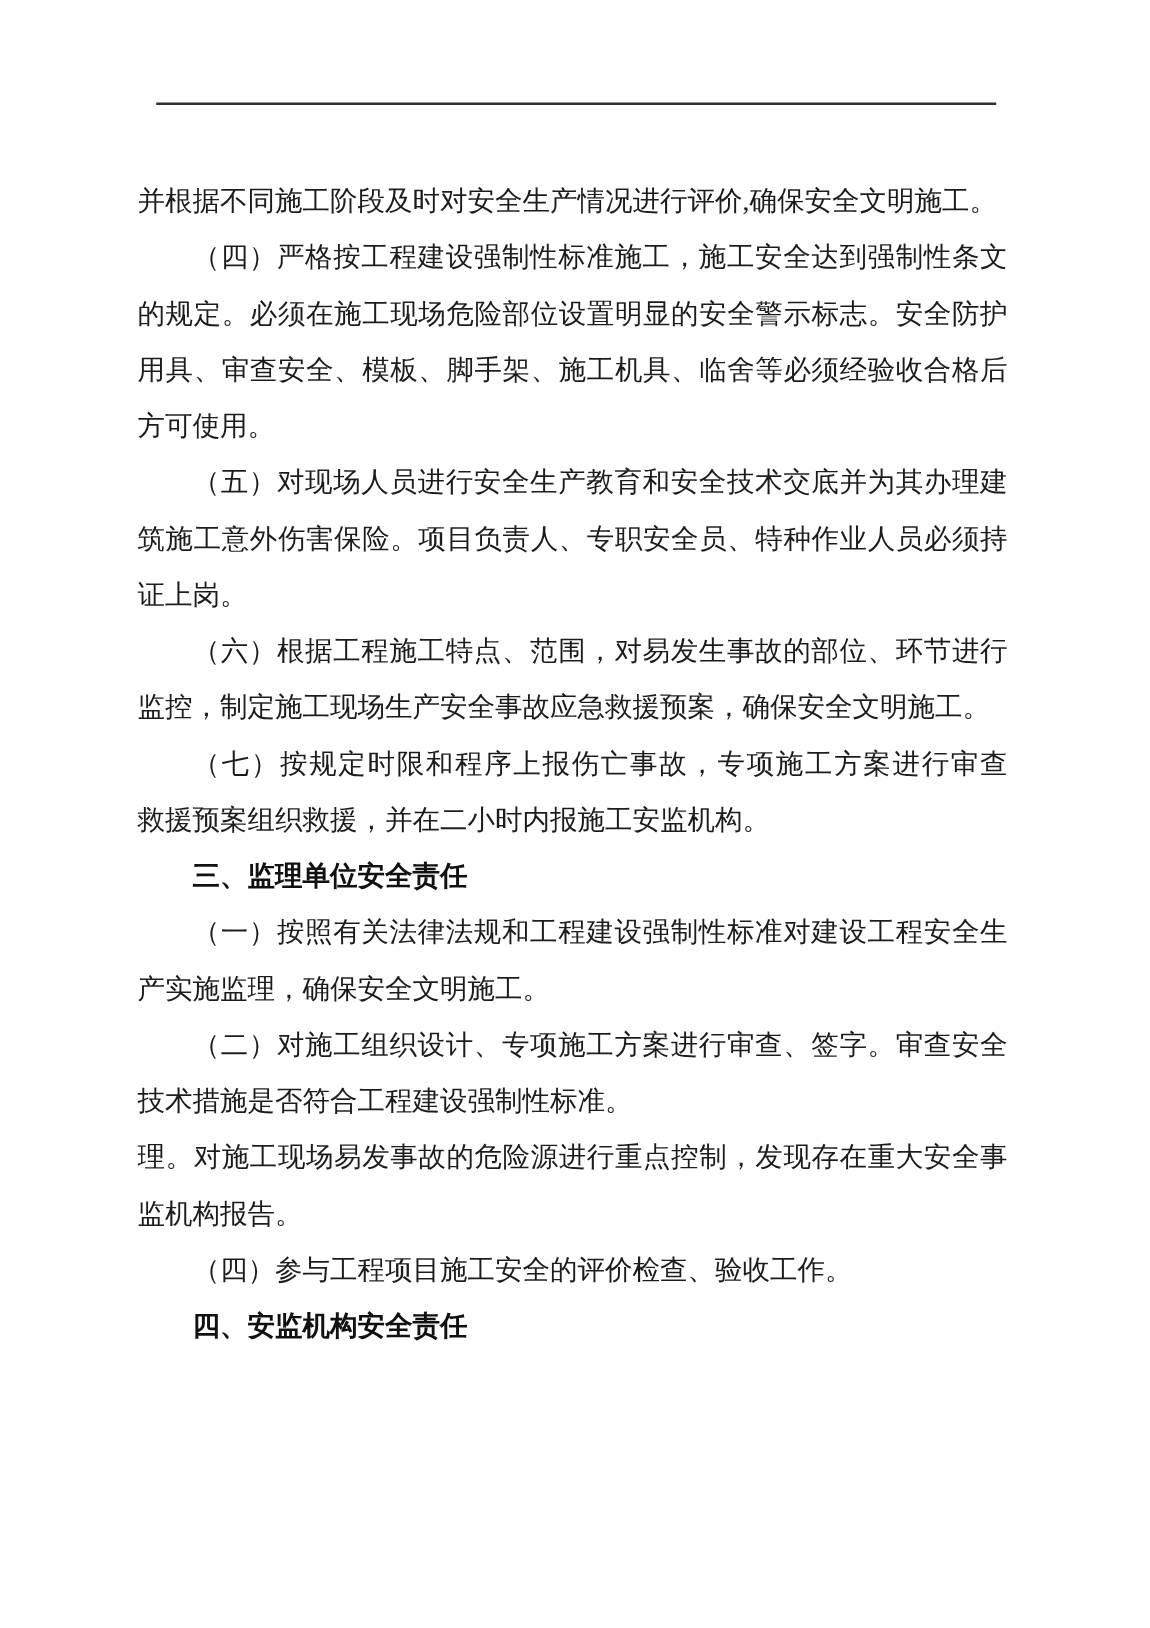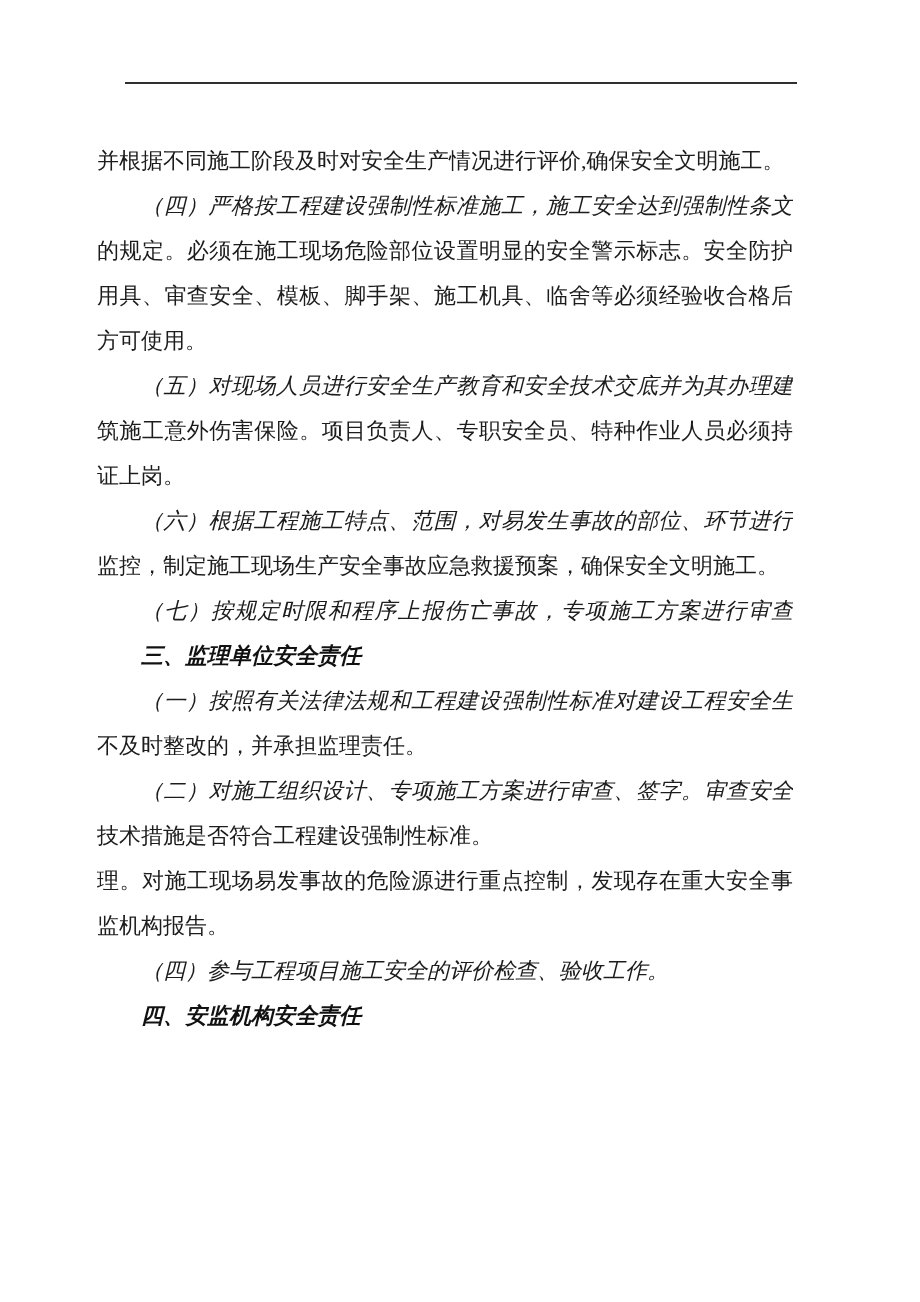--- a/index.html
+++ b/index.html
@@ -20,39 +20,38 @@
     position: absolute;
     top: 82px;
     left: 125px;
     width: 672px;
     height: 0;
     border-top: 2px solid #2f2f2f;
   }
   .doc-body {
     position: absolute;
     top: 138px;
-    left: 97px;
+    left: 110px;
     width: 696px;
   }
   .line {
     height: 45px;
     line-height: 45px;
     font-size: 22px;
     white-space: nowrap;
     color: #1c1c1c;
   }
   .line.justify {
     white-space: normal;
     text-align: justify;
     text-align-last: justify;
     overflow: hidden;
   }
   .line.indent {
     padding-left: 44px;
-    font-style: italic;
   }
   .line.heading {
     font-family: "Liberation Sans", sans-serif;
     font-weight: bold;
     font-size: 22px;
     color: #111111;
   }
 </style>
 </head>
 <body>
@@ -64,23 +63,24 @@
       <div class="line indent justify">（四）严格按工程建设强制性标准施工，施工安全达到强制性条文</div>
       <div class="line justify">的规定。必须在施工现场危险部位设置明显的安全警示标志。安全防护</div>
       <div class="line justify">用具、审查安全、模板、脚手架、施工机具、临舍等必须经验收合格后</div>
       <div class="line">方可使用。</div>
       <div class="line indent justify">（五）对现场人员进行安全生产教育和安全技术交底并为其办理建</div>
       <div class="line justify">筑施工意外伤害保险。项目负责人、专职安全员、特种作业人员必须持</div>
       <div class="line">证上岗。</div>
       <div class="line indent justify">（六）根据工程施工特点、范围，对易发生事故的部位、环节进行</div>
       <div class="line">监控，制定施工现场生产安全事故应急救援预案，确保安全文明施工。</div>
       <div class="line indent justify">（七）按规定时限和程序上报伤亡事故，专项施工方案进行审查</div>
+      <div class="line">救援预案组织救援，并在二小时内报施工安监机构。</div>
       <div class="line heading indent">三、监理单位安全责任</div>
       <div class="line indent justify">（一）按照有关法律法规和工程建设强制性标准对建设工程安全生</div>
-      <div class="line">不及时整改的，并承担监理责任。</div>
+      <div class="line">产实施监理，确保安全文明施工。</div>
       <div class="line indent justify">（二）对施工组织设计、专项施工方案进行审查、签字。审查安全</div>
       <div class="line">技术措施是否符合工程建设强制性标准。</div>
       <div class="line justify">理。对施工现场易发事故的危险源进行重点控制，发现存在重大安全事</div>
       <div class="line">监机构报告。</div>
       <div class="line indent">（四）参与工程项目施工安全的评价检查、验收工作。</div>
       <div class="line heading indent">四、安监机构安全责任</div>
     </div>
 </div>
 
 </body></html>

